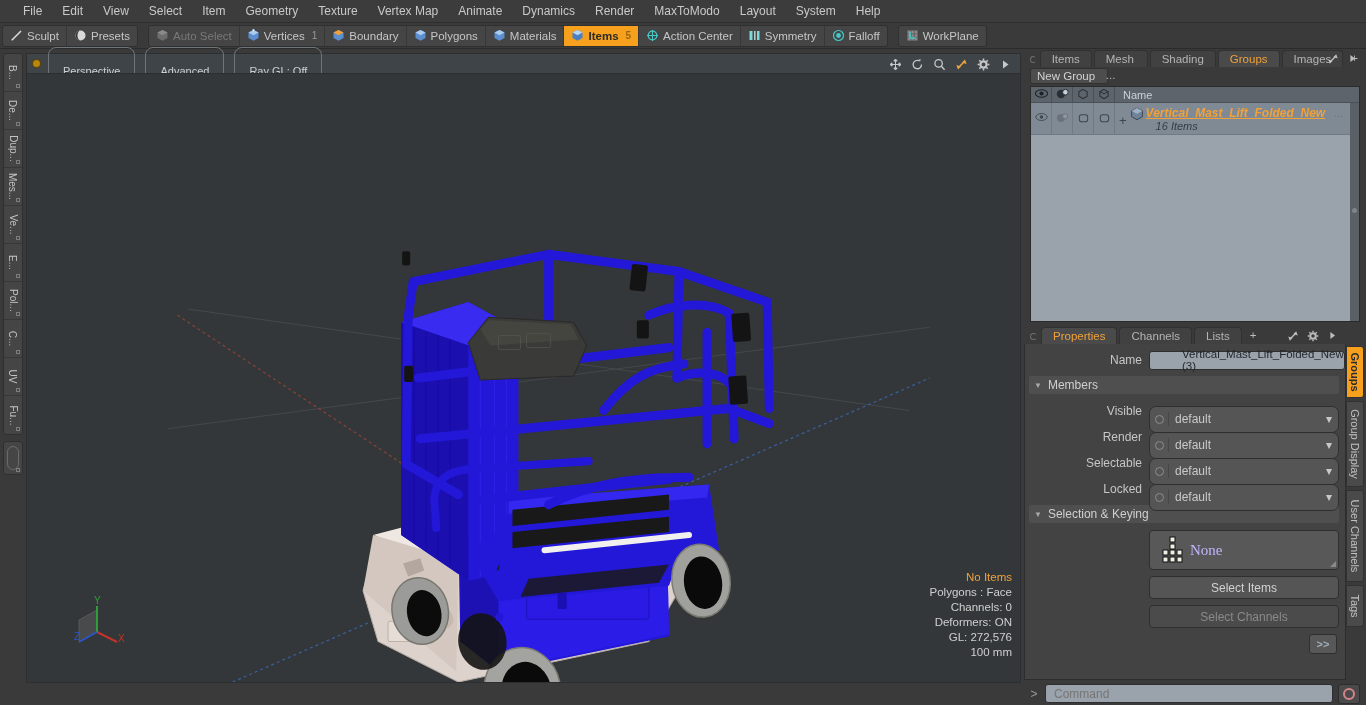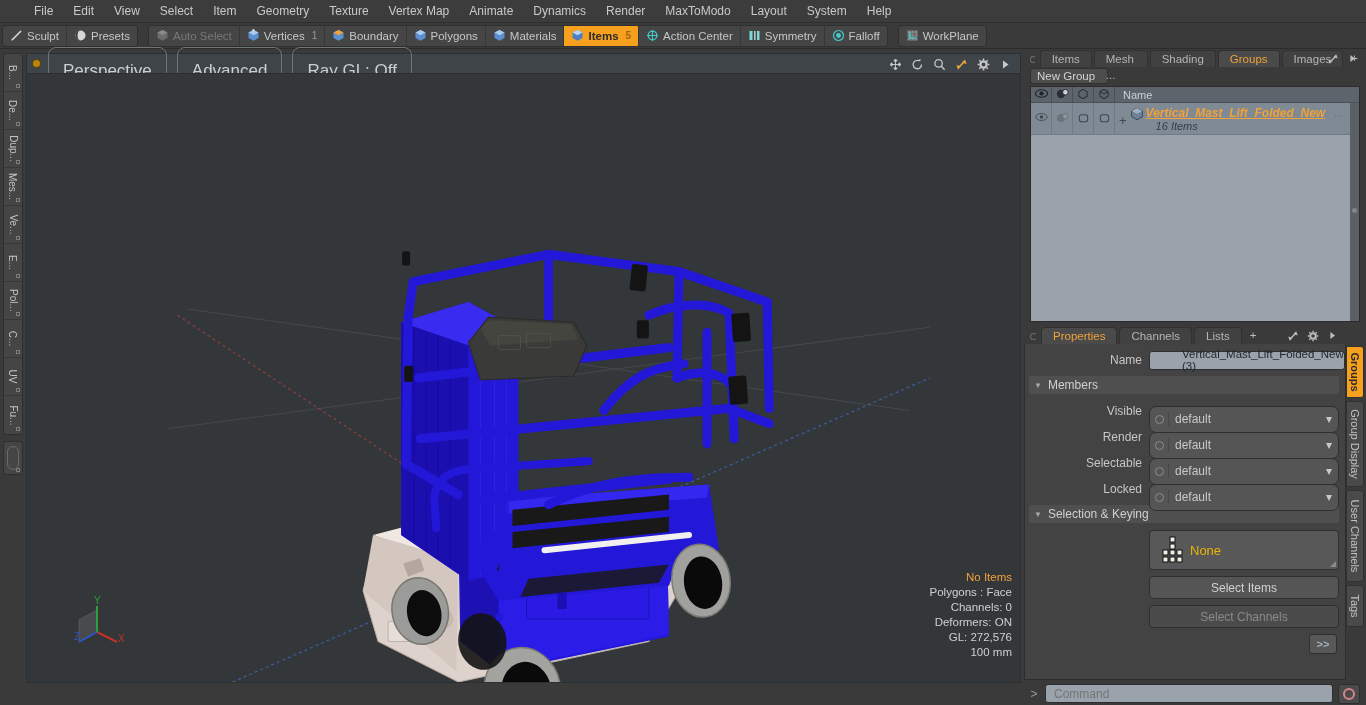--- a/index.html
+++ b/index.html
@@ -10,21 +10,21 @@
     font-family: "Liberation Sans", sans-serif;
     font-size: 12px;
     color: #c8c8c8;
     overflow: hidden;
   }
   .app { position: relative; width:1366px; height:705px; display:flex; flex-direction:column; }
 
   
   .menubar {
     height: 23px; background:#3c3c3c; display:flex; align-items:center;
-    padding-left: 24px; flex:0 0 23px;
+    padding-left: 13px; flex:0 0 23px;
     border-bottom:1px solid #2e2e2e;
   }
   .menu-item { padding: 0 10px; color:#c9c9c9; font-size:12px; line-height:23px; white-space:nowrap; cursor:default; }
 
   
   .modebar {
     height:26px; flex:0 0 26px; background:#3a3a3a; display:flex; align-items:center;
     padding: 0 2px; gap:4px; border-bottom:1px solid #2b2b2b;
   }
   .tgroup { display:flex; align-items:center; height:22px; background:#454545;
@@ -54,21 +54,21 @@
   .vsingle { margin-top:6px; height:34px; background:#454545; border:1px solid #2f2f2f; border-radius:3px; position:relative; }
   .vsingle .rr { position:absolute; left:3px; top:4px; right:3px; bottom:4px; border:1px solid #6a6a6a; border-radius:6px; }
   .vsingle .sq { position:absolute; right:2px; bottom:2px; width:4px; height:4px; border:1px solid #7d7d7d; }
 
   
   .vpcol { flex:1 1 auto; display:flex; flex-direction:column; min-width:0; padding:4px 3px 0 0; }
   .vpheader { height:20px; flex:0 0 20px; background:#3f4448; display:flex; align-items:center;
     padding-left:6px; border:1px solid #2c2f31; border-bottom:none; position:relative; }
   .vpdot { width:7px; height:7px; border-radius:50%; background:#b8860b; margin-right:8px; box-shadow:0 0 0 1px #5a4408; }
   .pill { height:15px; line-height:14px; padding:16px 14px; border:1px solid #6f767a; border-radius:8px;
-    color:#c9d0d4; font-size:17px; margin-right:10px; background:transparent; }
+    color:#c9d0d4; font-size:11px; margin-right:10px; background:transparent; }
   .vpicons { position:absolute; right:8px; top:0; height:20px; display:flex; align-items:center; gap:9px; }
 
   .viewport { flex:1 1 auto; position:relative; overflow:hidden;
     background:#333739; border:1px solid #2c2f31; }
 
   .statusline { height:22px; flex:0 0 22px; background:#3a3a3a; display:flex; align-items:center; padding-top:3px; }
   .statusbox { flex:1 1 auto; height:19px; background:#434343; border:1px solid #2f2f2f;
     display:flex; align-items:center; padding:0 10px; color:#c5c5c5; font-size:11.5px; border-radius:2px; }
   .statusgrip { width:8px; height:19px; margin-right:3px; }
 
@@ -129,21 +129,21 @@
   .pcombo .car { width:18px; text-align:center; }
 
   .section { height:18px; background:#4f4f4f; display:flex; align-items:center; margin:2px 0 7px 4px;
      border-radius:2px; padding-left:5px; }
   .section .tri { font-size:8px; color:#a8a8a8; margin-right:6px; }
   .section .slab { font-size:12px; color:#cfcfcf; }
 
   .bigbtn { margin-left:124px; margin-right:0; height:40px; background:#585858; border:1px solid #2f2f2f;
      border-radius:4px; display:flex; align-items:center; padding-left:6px; position:relative; margin-bottom:6px; }
   .bigbtn .glyph { width:34px; flex:0 0 34px; display:flex; align-items:center; justify-content:center; }
-  .bigbtn .btxt { font-size:13px; color:#eab308; }
+  .bigbtn .btxt { font-size:15px; color:#c4b5fd;font-family:Liberation Serif, serif; }
   .bigbtn .corner { position:absolute; right:2px; bottom:2px; width:0; height:0;
      border-left:6px solid transparent; border-bottom:6px solid #8a8a8a; }
   .wbtn { margin-left:124px; height:23px; background:#555; border:1px solid #2f2f2f; border-radius:4px;
      display:flex; align-items:center; justify-content:center; font-size:12px; color:#d2d2d2; margin-bottom:6px; }
   .wbtn.dim { color:#8a8a8a; background:#4b4b4b; }
   .smbtn { float:right; margin-right:2px; width:28px; height:20px; background:#585858; border:1px solid #2f2f2f;
      border-radius:3px; display:flex; align-items:center; justify-content:center; color:#9fb0bd; font-size:11px; font-weight:bold; }
 
   .vtabs { width:20px; flex:0 0 20px; padding-top:20px; }
   .vtab { width:18px; background:#4a4a4a; border:1px solid #313131; border-radius:0 3px 3px 0;

